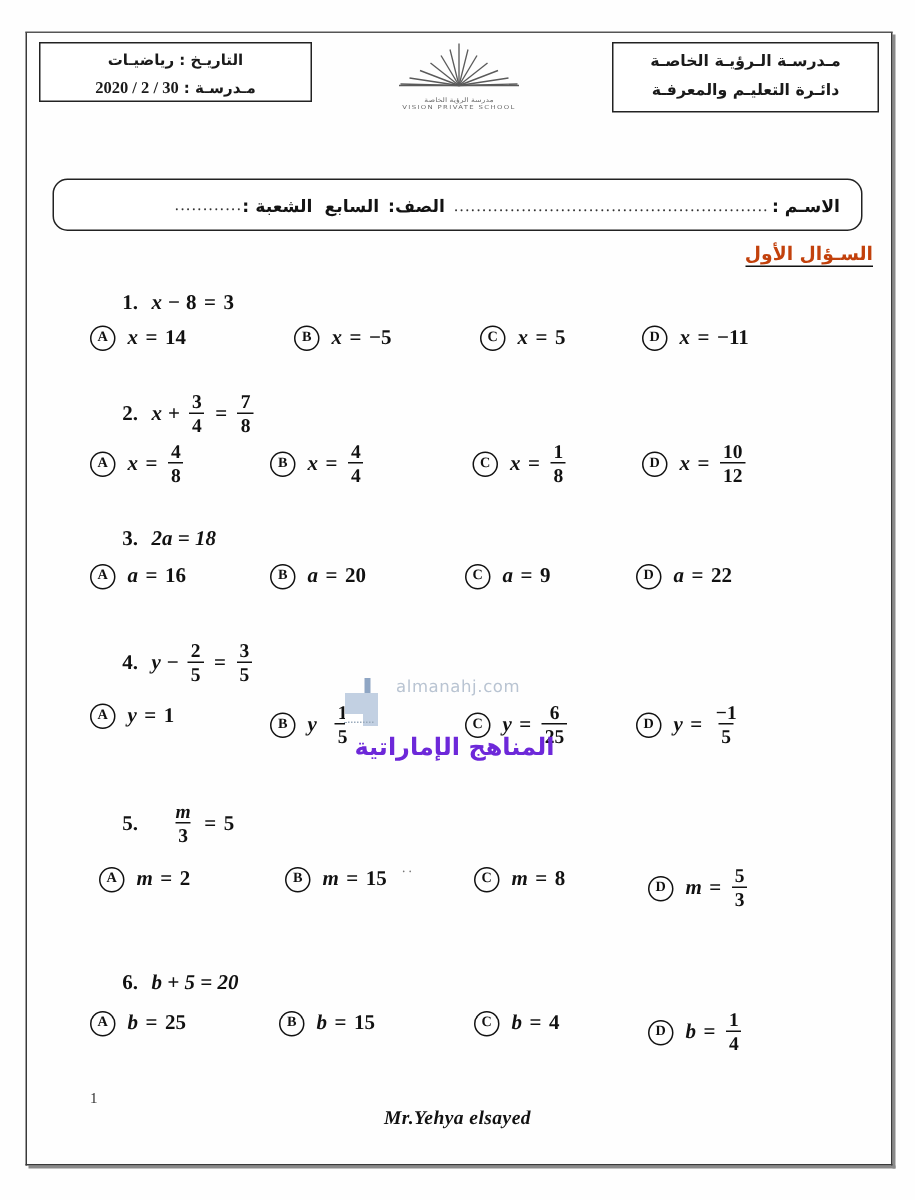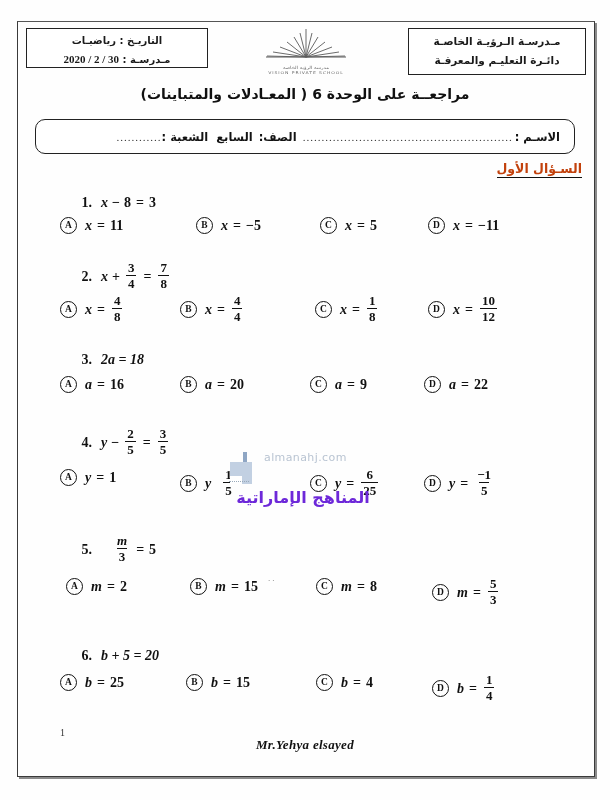--- a/index.html
+++ b/index.html
@@ -328,21 +328,20 @@
 
     <div class="hdr-box hdr-box-left">
       <div class="hdr-line small">التاريـخ : رياضيـات</div>
       <div class="hdr-line small">
         <span>مـدرسـة :</span>
         <span class="hdr-date">30 / 2 / 2020</span>
       </div>
     </div>
   </div>
 
-  <div class="doc-title">مراجعــة على الوحدة  6   ( المعـادلات والمتباينات)</div>
 
   <div class="name-box">
     <span class="name-seg seg-name">الاسـم :</span>
     <span class="dots seg-dots1">...........................................................</span>
     <span class="name-seg seg-class">الصف:</span>
     <span class="name-seg">السابع</span>
     <span class="name-seg seg-shoba">الشعبة :</span>
     <span class="dots seg-dots2">............</span>
   </div>
 
@@ -355,21 +354,21 @@
       <span class="opn" style="margin:0 4px;">−</span>
       <span class="opn">8</span>
       <span class="opn" style="margin:0 5px;">=</span>
       <span class="opn">3</span>
     </div>
     <div class="optrow" style="margin-top:6px;">
       <div class="opt" style="left:60px; top:0;">
         <span class="circ">A</span>
         <span class="math">x</span>
         <span class="opn" style="margin:0 5px;">=</span>
-        <span class="opn">11</span>
+        <span class="opn">14</span>
       </div>
       <div class="opt" style="left:196px; top:0;">
         <span class="circ">B</span>
         <span class="math">x</span>
         <span class="opn" style="margin:0 5px;">=</span>
         <span class="opn">−5</span>
       </div>
       <div class="opt" style="left:320px; top:0;">
         <span class="circ">C</span>
         <span class="math">x</span>

